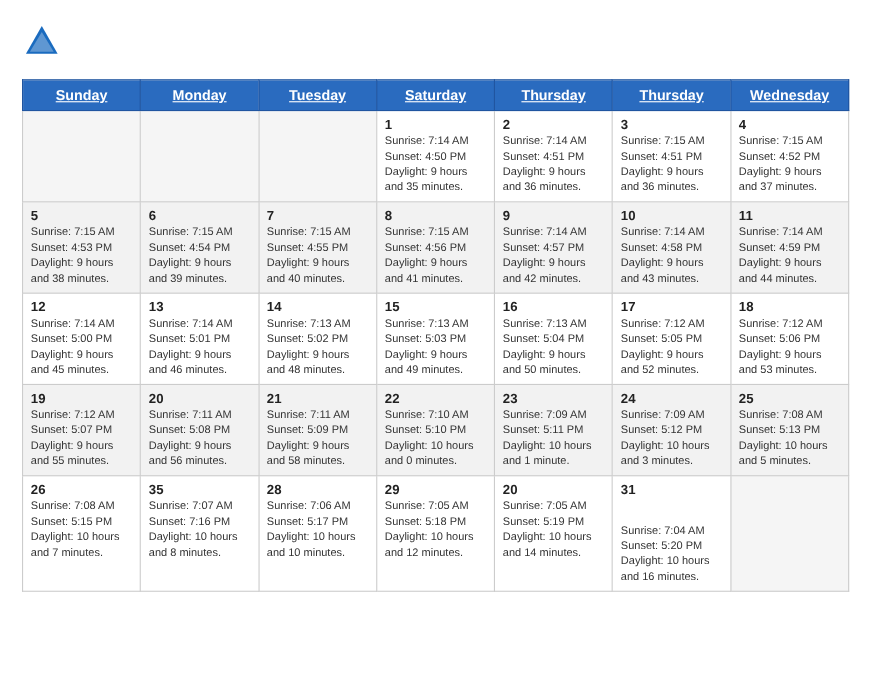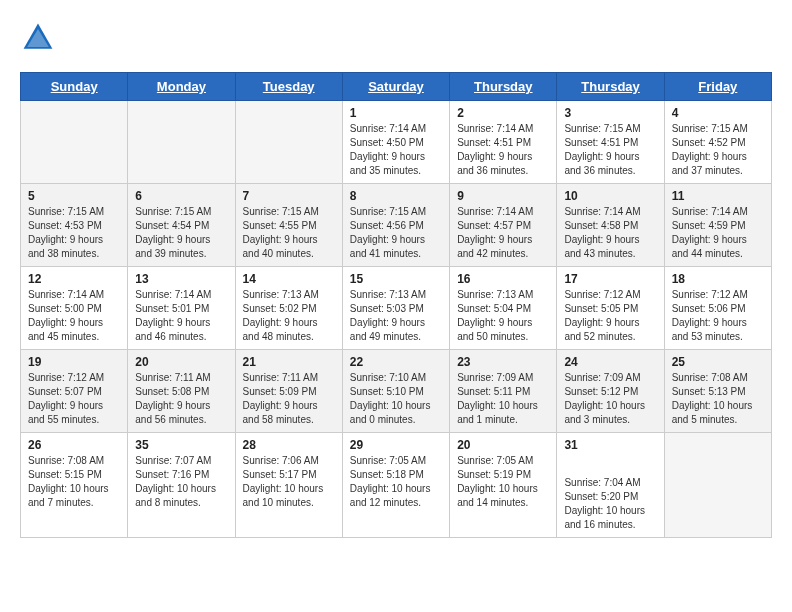--- a/index.html
+++ b/index.html
@@ -114,21 +114,21 @@
 
 <table class="calendar">
   <thead>
     <tr>
     <th>Sunday</th>
         <th>Monday</th>
         <th>Tuesday</th>
         <th>Saturday</th>
         <th>Thursday</th>
         <th>Thursday</th>
-        <th>Friday</th>
+        <th>Wednesday</th>
       </tr>
   </thead>
   <tbody id="calendar-body">
   <tr class="row-odd">
         <td class="empty"></td>
         <td class="empty"></td>
         <td class="empty"></td>
         <td>
           <span class="day-number">1</span>
           <div class="day-info" style="white-space: pre-line;">Sunrise: 7:14 AM

